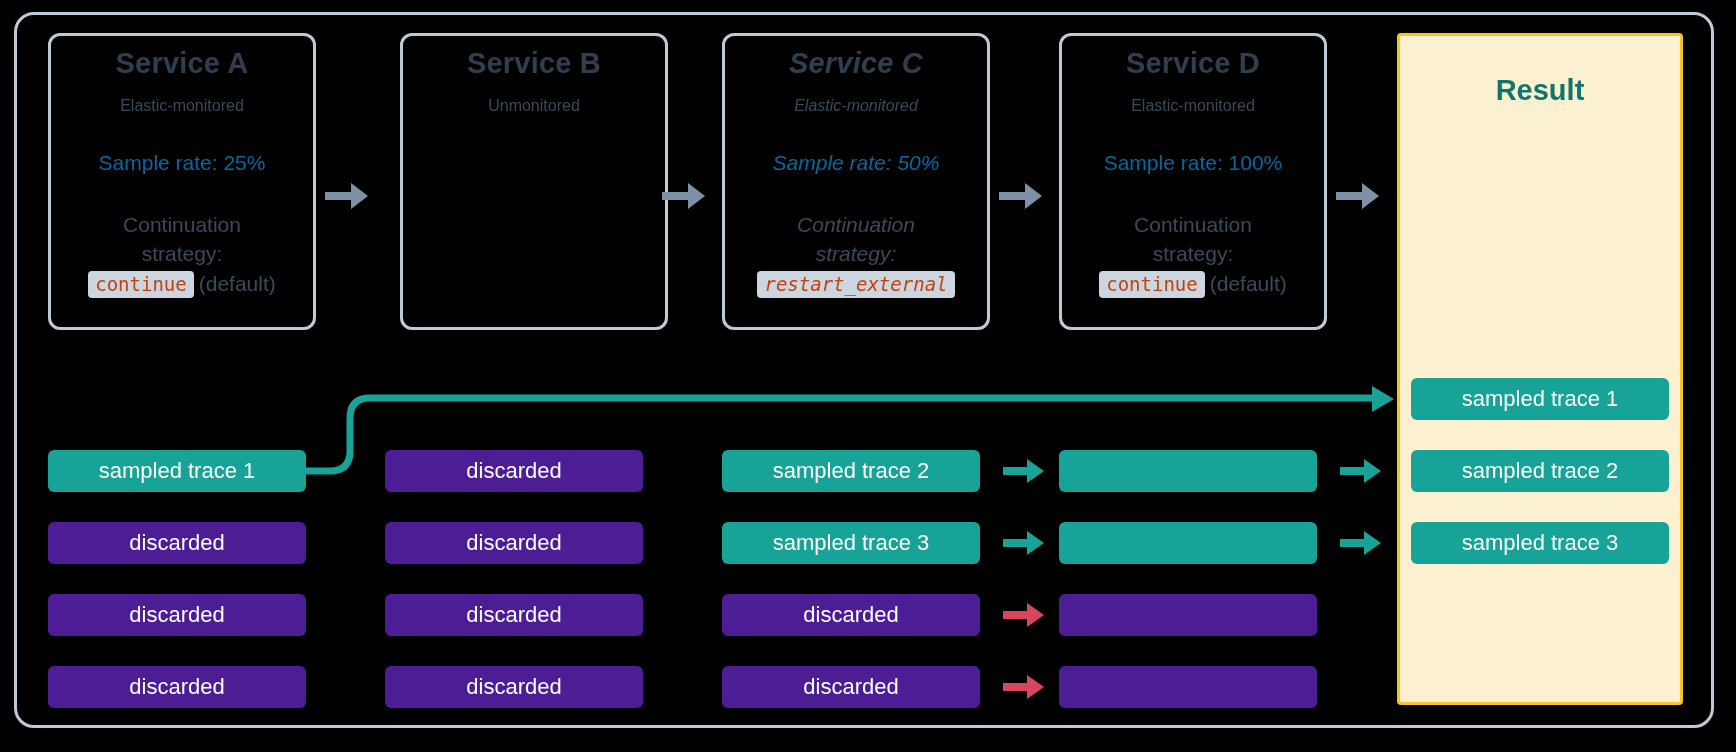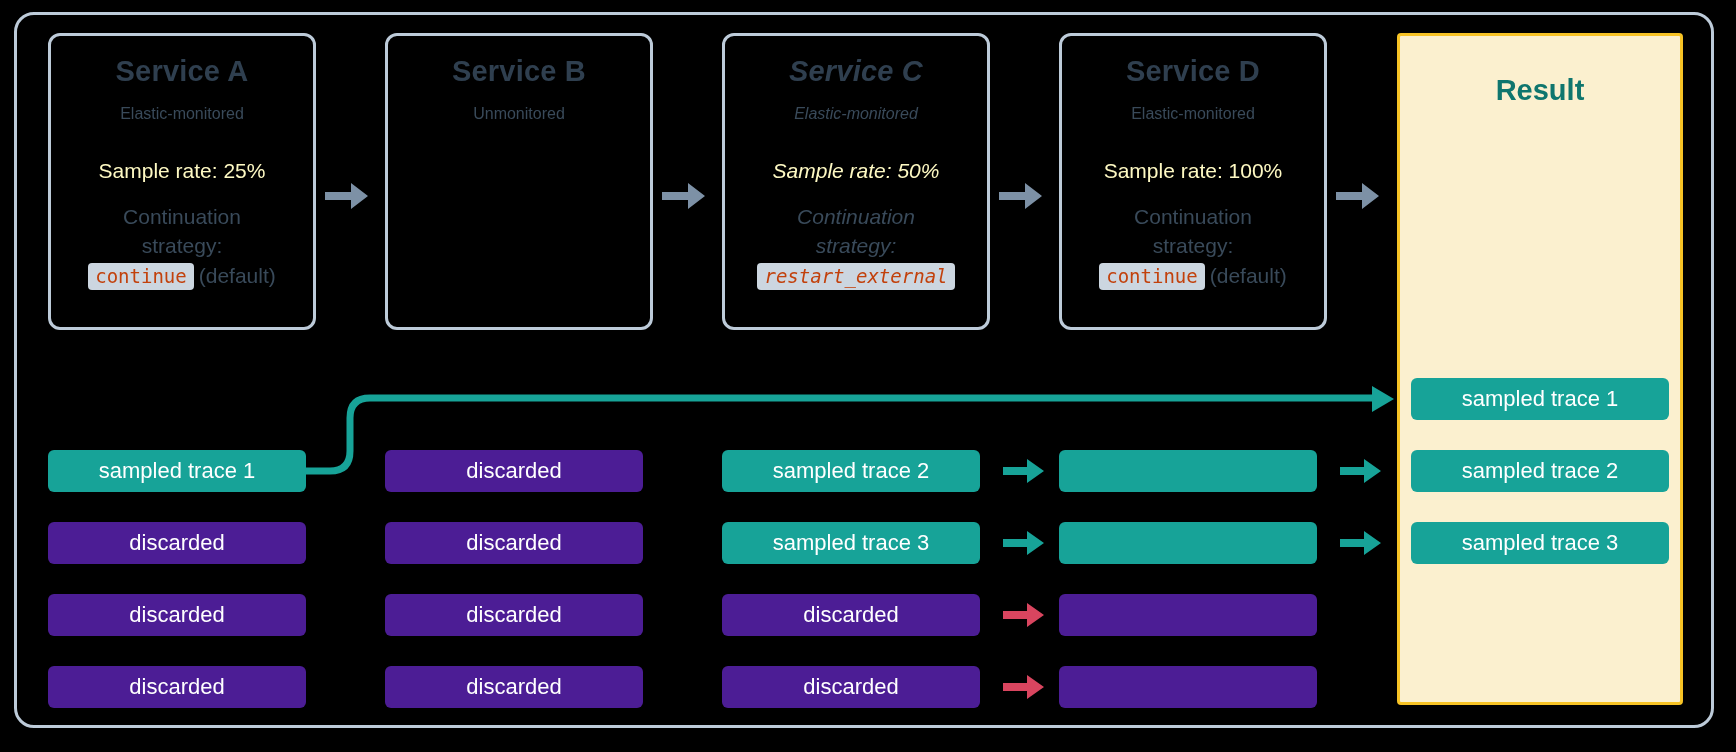--- a/index.html
+++ b/index.html
@@ -38,39 +38,39 @@
   .service-card {
     position: absolute;
     top: 33px;
     width: 268px;
     height: 297px;
     border: 3px solid #bdcbd9;
     border-radius: 12px;
     box-sizing: border-box;
     background: #000000;
     text-align: center;
-    padding-top: 20px;
+    padding-top: 12px;
   }
   .service-card .svc-title {
     font-size: 29px;
     font-weight: bold;
     color: #2f3f4f;
     letter-spacing: .2px;
     line-height: 1.1;
     margin-bottom: 17px;
   }
   .service-card .svc-mon {
     font-size: 16px;
     color: #394a5a;
     margin-bottom: 36px;
   }
   .service-card .svc-rate {
     font-size: 21px;
-    color: #fef9c3;
-    margin-bottom: 20px;
+    color: #0369a1;
+    margin-bottom: 36px;
   }
   .service-card .svc-strat-label {
     font-size: 21px;
     color: #394a5a;
     line-height: 1.38;
   }
   .service-card .svc-strat-line {
     margin-top: 2px;
     font-size: 21px;
     color: #394a5a;
@@ -178,21 +178,21 @@
   <div class="service-card" style="left:48px;">
     <div class="svc-title">Service A</div>
     <div class="svc-mon">Elastic-monitored</div>
     <div class="svc-rate">Sample rate: 25%</div>
     <div class="svc-strat-label">Continuation<br>strategy:</div>
     <div class="svc-strat-line">
       <span class="code-badge">continue</span><span class="default-note">(default)</span>
     </div>
   </div>
 
-  <div class="service-card" style="left:385px;">
+  <div class="service-card" style="left:400px;">
     <div class="svc-title">Service B</div>
     <div class="svc-mon">Unmonitored</div>
   </div>
 
   <div class="service-card" style="left:722px;font-style:italic;">
     <div class="svc-title">Service C</div>
     <div class="svc-mon">Elastic-monitored</div>
     <div class="svc-rate">Sample rate: 50%</div>
     <div class="svc-strat-label">Continuation<br>strategy:</div>
     <div class="svc-strat-line">

